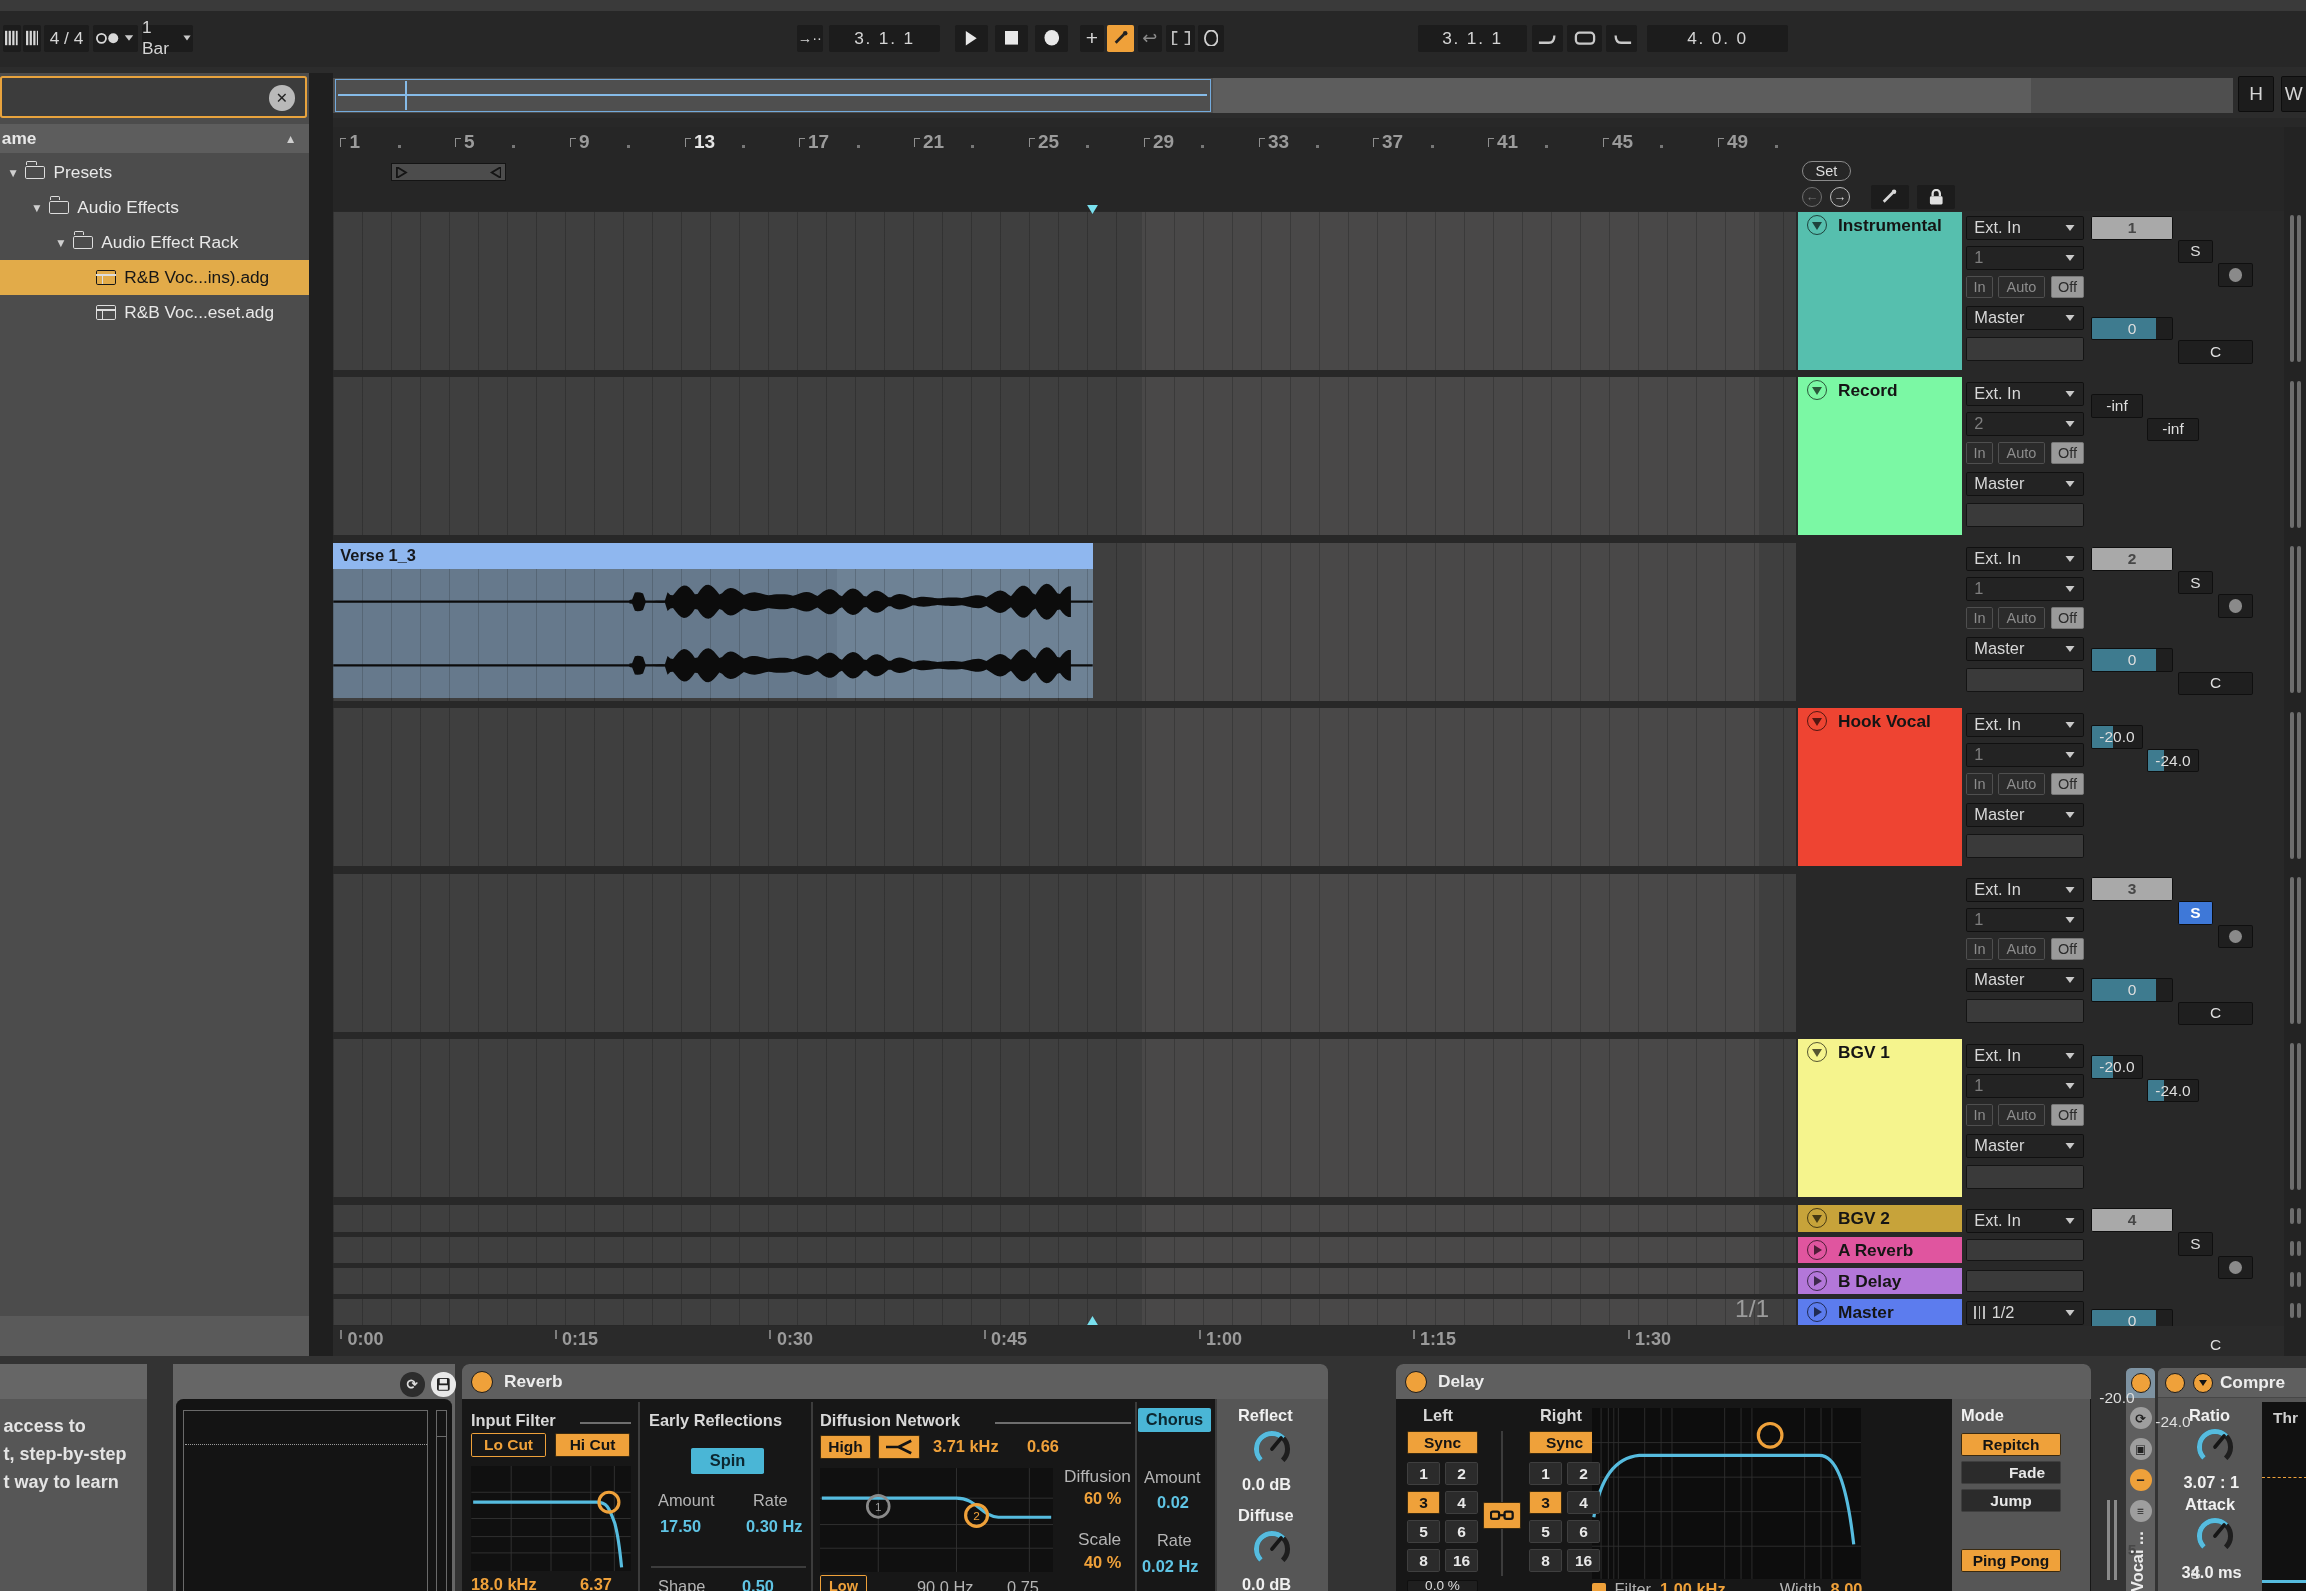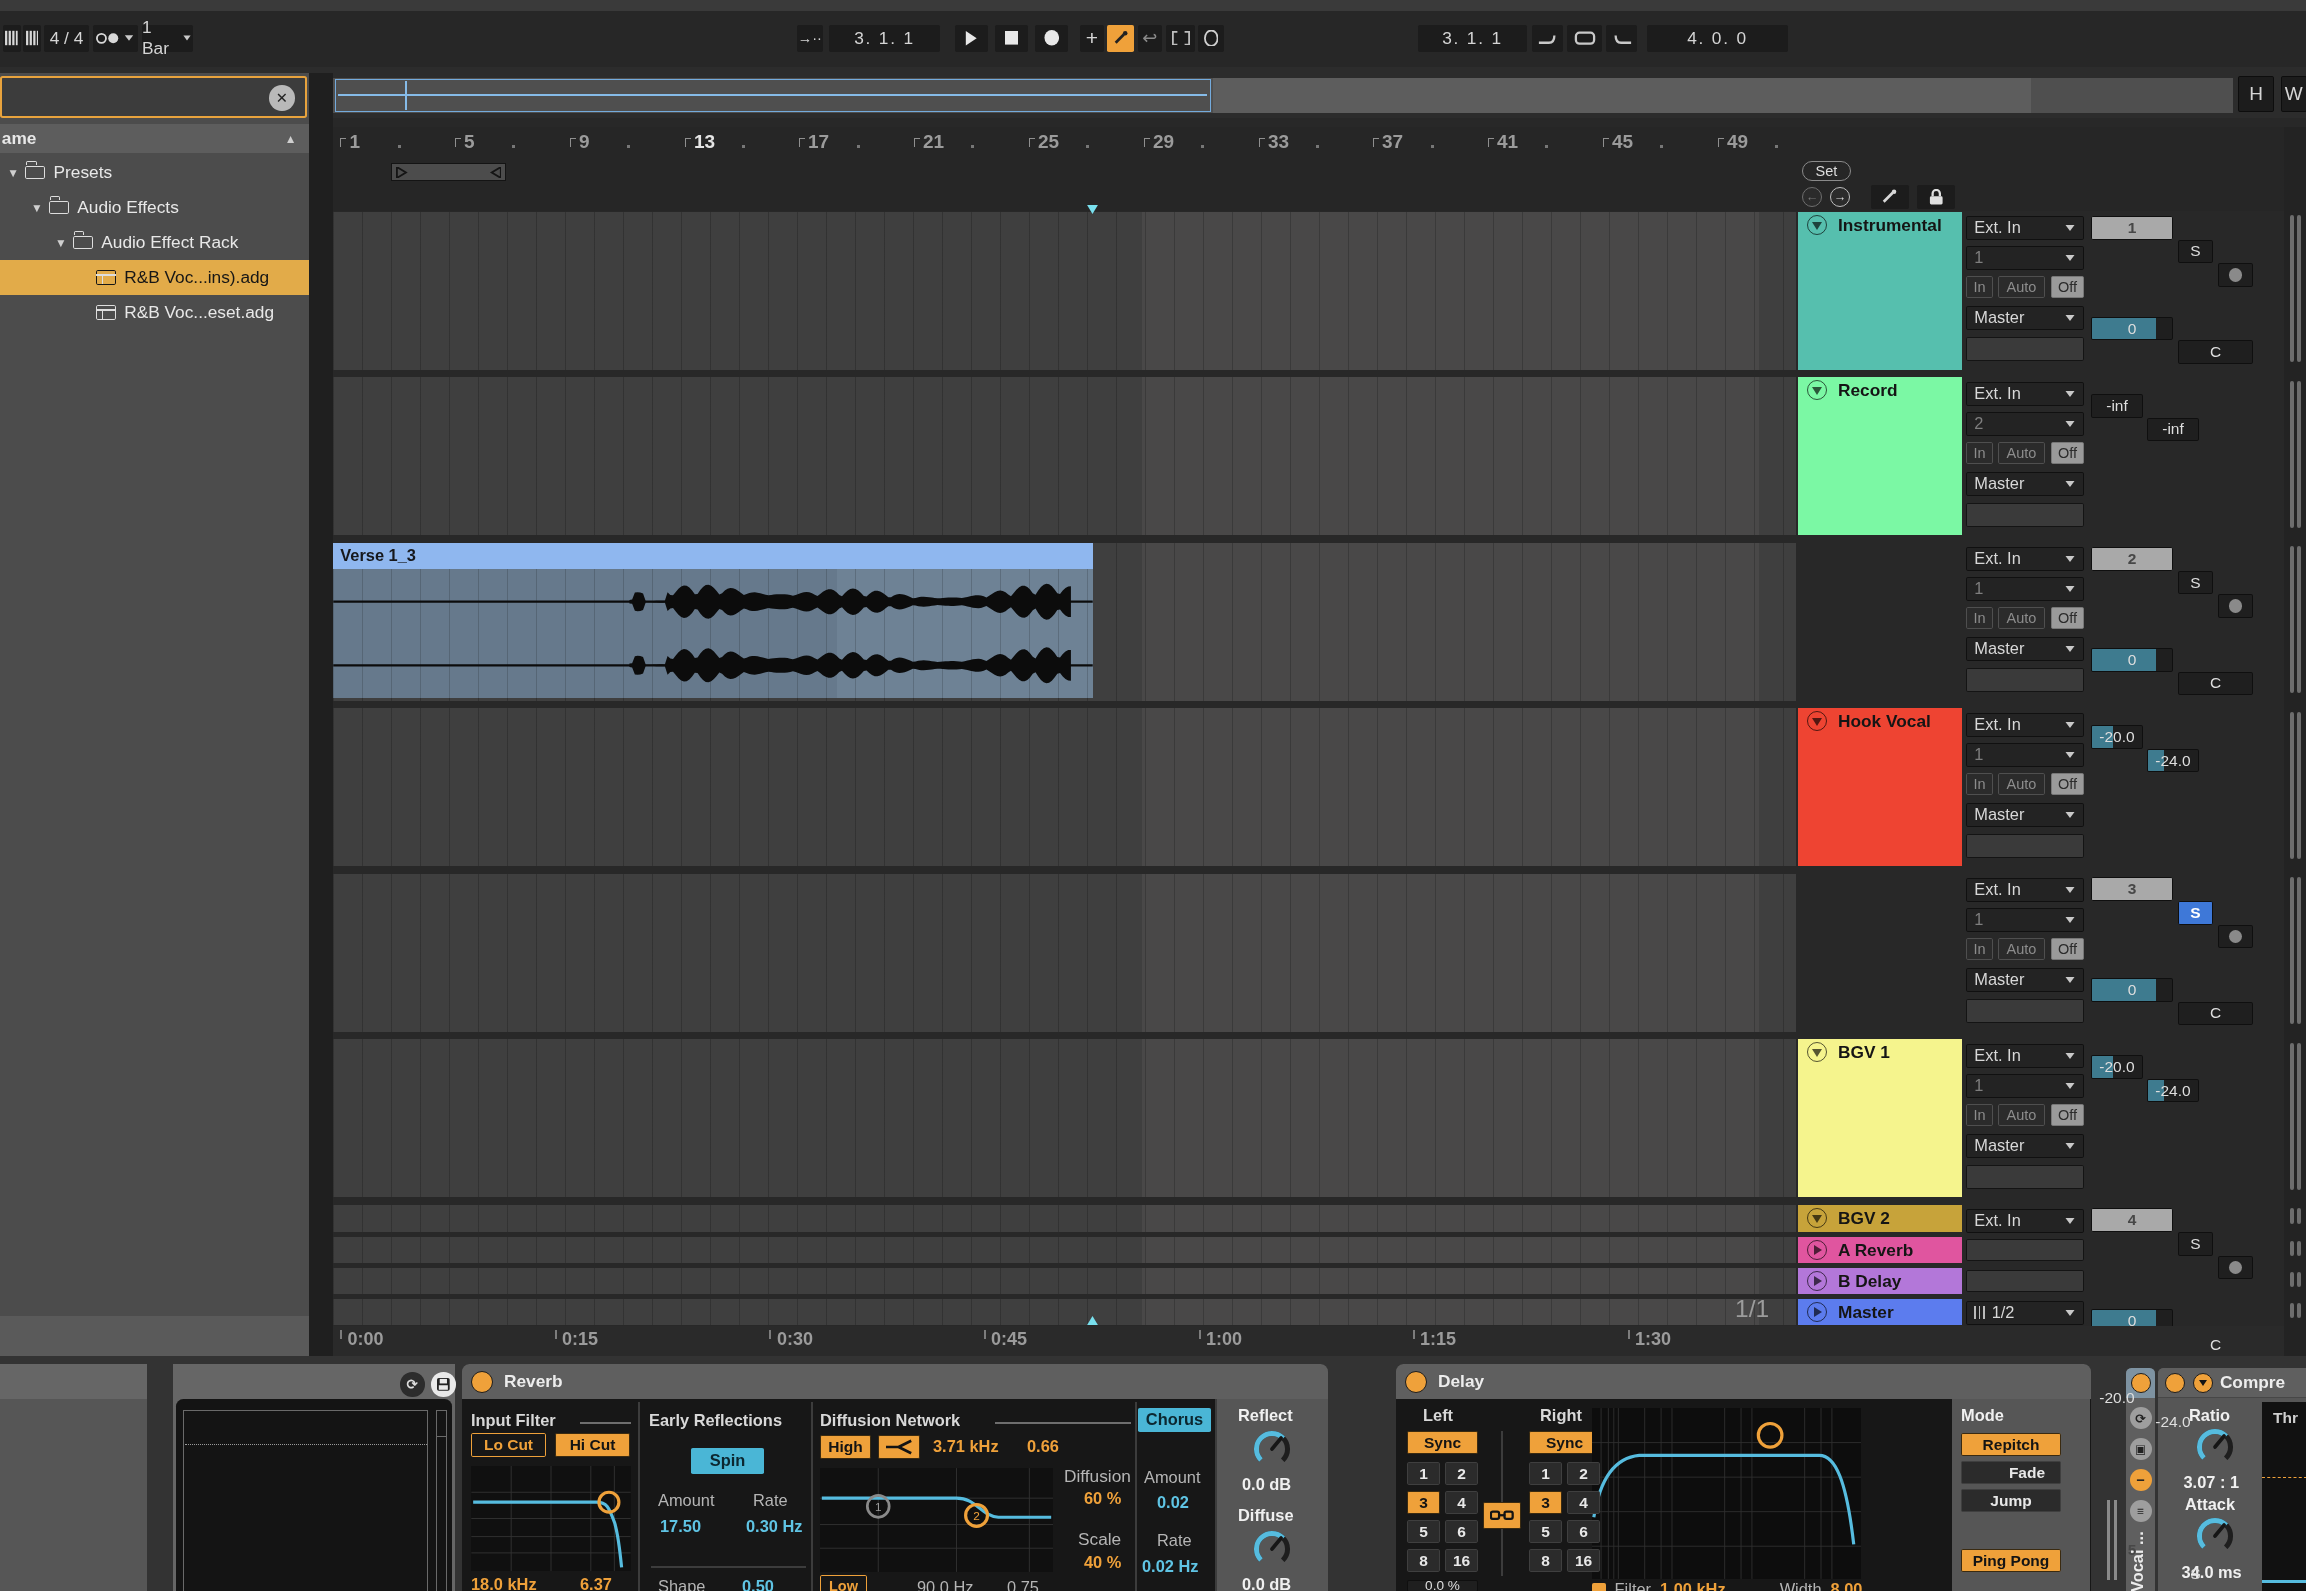--- a/index.html
+++ b/index.html
@@ -588,20 +588,25 @@
       <div class="abs" style="left:5.5px;top:1145px;width:4.5px;height:14.5px;background:#6d6d6d;border-radius:2.7px;"></div>
       <div class="abs" style="left:12.7px;top:1145px;width:4.5px;height:14.5px;background:#6d6d6d;border-radius:2.7px;"></div>
       <div class="abs" style="left:5.5px;top:1176px;width:4.5px;height:14.5px;background:#6d6d6d;border-radius:2.7px;"></div>
       <div class="abs" style="left:12.7px;top:1176px;width:4.5px;height:14.5px;background:#6d6d6d;border-radius:2.7px;"></div>
     </div>
 
   <div class="abs" style="left:0;top:1356px;width:2307px;height:235px;background:#333333;"></div>
 
   <div class="abs" style="left:0;top:1364px;width:147px;height:228px;background:#565656;">
     <div style="height:35px;background:#666;"></div>
+    <div style="padding:12.7px 3.6px;color:#e4e4e4;font-size:18px;font-weight:700;line-height:28px;">
+      <div>access to</div>
+      <div>t, step-by-step</div>
+      <div>t way to learn</div>
+    </div>
   </div>
 
   <div class="abs" style="left:173px;top:1364px;width:282px;height:228px;background:#666;">
     <div class="abs circbtn" style="left:227px;top:8.2px;width:24.5px;height:24.5px;background:#2c2c2c;color:#ddd;font-size:13.6px;">⟳</div>
     <div class="abs circbtn" style="left:258px;top:8.2px;width:24.5px;height:24.5px;background:#e9e9e9;color:#222;">
       <svg width="12.7" height="12.7" viewBox="0 0 14 14">
           <rect x="0" y="0" width="14" height="14" rx="2" fill="#222"></rect>
           <rect x="3" y="1" width="8" height="5" fill="#e9e9e9"></rect>
           <rect x="2" y="8" width="10" height="5" fill="#e9e9e9"></rect>
         </svg>

